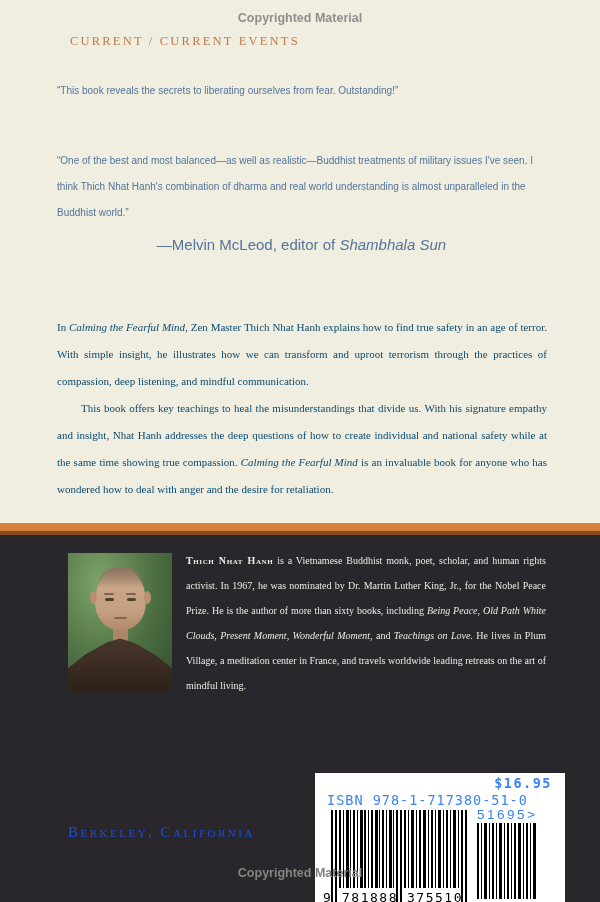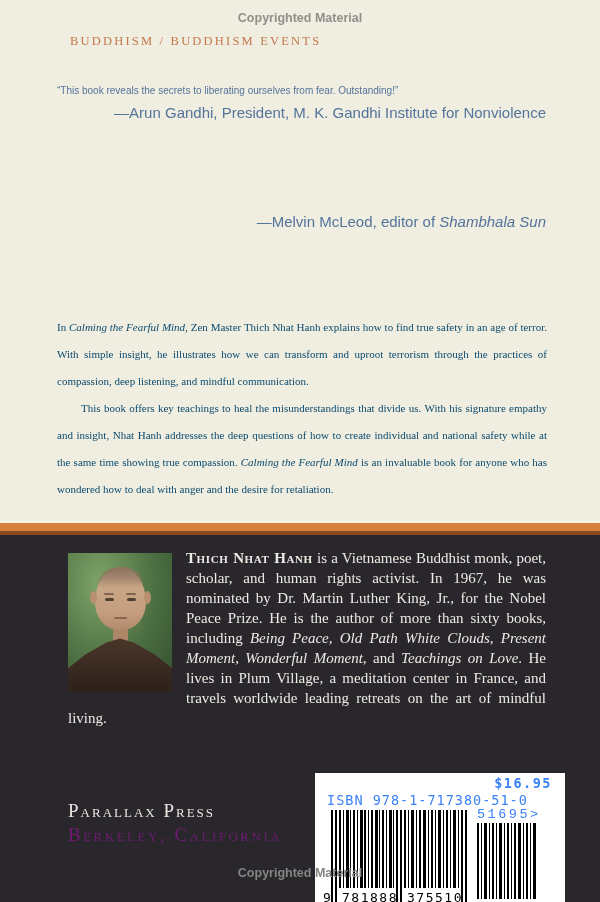--- a/index.html
+++ b/index.html
@@ -21,37 +21,37 @@
   
   .category{position:absolute;left:70px;top:34px;font-family:"Liberation Serif",serif;
     font-size:12.5px;letter-spacing:2.2px;color:#c5794a;}
 
   
   .quote{position:absolute;left:57px;width:492px;
     font-family:"Liberation Sans",sans-serif;font-size:10px;line-height:26px;color:#54749b;}
   .quote-attr{position:absolute;left:57px;width:489px;text-align:right;
     font-family:"Liberation Sans",sans-serif;font-size:15px;color:#54749b;}
   .q1-text{top:78px;}  .q1-attr{top:104px;}
-  .q2-text{top:148px;} .q2-attr{top:213px;}
+  .q2-text{top:148px;} .q2-attr{top:236px;text-align:center;}
   .q3-text{top:258px;} .q3-attr{top:284px;width:449px;}
 
   
   .description{position:absolute;left:57px;top:314px;width:490px;
     font-size:11px;line-height:27px;color:#0c4a6e;text-align:justify;}
   .description p{margin:0;}
   .description p.indent{text-indent:24px;}
 
   
   .seg-normal{}
   .seg-italic{font-style:italic;}
   .seg-smallcaps{font-variant:small-caps;font-weight:700;letter-spacing:.6px;}
 
   
   .bio{position:absolute;left:68px;top:548px;width:478px;
-    font-size:15px;line-height:20px;color:#edebe5;text-align:justify;}
+    font-size:10px;line-height:25px;color:#edebe5;text-align:justify;}
   .photo{float:left;width:104px;height:138px;margin:5px 14px 4px 0;position:relative;overflow:hidden;
     background:radial-gradient(ellipse at 30% 22%,#7ea468 0%,#4d6e42 55%,#32502e 100%);}
   .photo .neck{position:absolute;left:45px;top:72px;width:15px;height:16px;background:#ad8567;}
   .photo .robe{position:absolute;left:0;bottom:0;width:104px;height:54px;
     background:linear-gradient(#4a372b,#2d211a);
     clip-path:polygon(0 100%,0 58%,17% 32%,37% 10%,50% 3%,63% 10%,83% 32%,100% 58%,100% 100%);}
   .photo .head{position:absolute;left:27px;top:14px;width:51px;height:63px;
     background:linear-gradient(#a98a70 0%,#c9a685 34%,#c49e7f 72%,#b08a6a 100%);
     border-radius:50% 50% 46% 46% / 56% 56% 44% 44%;}
   .photo .head::before{content:"";position:absolute;left:3%;top:0;width:94%;height:32%;
@@ -61,50 +61,50 @@
   .photo .eye{position:absolute;top:45px;width:9px;height:2.5px;background:#52402f;border-radius:2px;}
   .photo .eye.l{left:37px;} .photo .eye.r{left:59px;}
   .photo .brow{position:absolute;top:40px;width:10px;height:1.5px;background:#7e6450;border-radius:2px;}
   .photo .brow.l{left:36px;} .photo .brow.r{left:58px;}
   .photo .mouth{position:absolute;left:46px;top:64px;width:13px;height:2px;background:#8a6550;border-radius:2px;}
 
   
   .publisher-name{position:absolute;left:68px;top:800px;
     font-variant:small-caps;font-size:19px;letter-spacing:2px;color:#e9e7e1;}
   .publisher-loc{position:absolute;left:68px;top:824px;
-    font-variant:small-caps;font-size:19px;letter-spacing:2.5px;color:#701a75;}
+    font-variant:small-caps;font-size:15px;letter-spacing:2.5px;color:#1d4ed8;}
 
   
   .barcode-box{position:absolute;left:315px;top:733px;width:250px;height:135px;background:#ffffff;color:#3b82f6;margin-top:40px;}
   .bc-price{position:absolute;top:2px;right:13px;
     font-family:"DejaVu Sans Mono",monospace;font-weight:700;font-size:13.5px;letter-spacing:1.5px;}
   .bc-isbn{position:absolute;top:19px;left:12px;
     font-family:"DejaVu Sans Mono",monospace;font-size:13.5px;letter-spacing:1px;}
   .bc-supp{position:absolute;top:34px;left:162px;
-    font-family:Liberation Mono, monospace;font-size:13.5px;letter-spacing:2.5px;}
+    font-family:Liberation Sans, sans-serif;font-size:13.5px;letter-spacing:2.5px;}
   .bc-main{position:absolute;left:8px;top:37px;width:150px;height:94px;}
   .bc-small{position:absolute;left:162px;top:50px;width:60px;height:76px;}
   svg text{font-family:"DejaVu Sans Mono",monospace;font-size:13px;letter-spacing:1.5px;fill:#000;}
 </style>
 </head>
 <body>
 
 <div id="page">
 
   <div class="cream-section"></div>
   <div class="divider-band"></div>
   <div class="dark-section"></div>
 
   <div class="copyright-top">Copyrighted Material</div>
 
-  <div class="category">BUDDHISM / BUDDHISM EVENTS</div>
+  <div class="category">CURRENT / CURRENT EVENTS</div>
 
   <div class="quote q1-text">“This book reveals the secrets to liberating ourselves from fear. Outstanding!”</div>
-  <div class="quote-attr q1-attr"><span class="seg-normal">—Arun Gandhi, President, M. K. Gandhi Institute for Nonviolence</span></div>
-
+
+  <div class="quote q2-text">“One of the best and most balanced—as well as realistic—Buddhist treatments of military issues I've seen. I think Thich Nhat Hanh's combination of dharma and real world understanding is almost unparalleled in the Buddhist world.”</div>
   <div class="quote-attr q2-attr"><span class="seg-normal">—Melvin McLeod, editor of </span><span class="seg-italic">Shambhala Sun</span></div>
 
 
   <div class="description">
     <p><span class="seg-normal">In </span><span class="seg-italic">Calming the Fearful Mind,</span><span class="seg-normal"> Zen Master Thich Nhat Hanh explains how to find true safety in an age of terror. With simple insight, he illustrates how we can transform and uproot terrorism through the practices of compassion, deep listening, and mindful communication.</span></p>
     <p class="indent"><span class="seg-normal">This book offers key teachings to heal the misunderstandings that divide us. With his signature empathy and insight, Nhat Hanh addresses the deep questions of how to create individual and national safety while at the same time showing true compassion. </span><span class="seg-italic">Calming the Fearful Mind</span><span class="seg-normal"> is an invaluable book for anyone who has wondered how to deal with anger and the desire for retaliation.</span></p>
   </div>
 
   <div class="bio">
     <div class="photo">
@@ -115,21 +115,20 @@
       <span class="ear r"></span>
       <span class="brow l"></span>
       <span class="brow r"></span>
       <span class="eye l"></span>
       <span class="eye r"></span>
       <span class="mouth"></span>
     </div>
     <span><span class="seg-smallcaps">Thich Nhat Hanh</span><span class="seg-normal"> is a Vietnamese Buddhist monk, poet, scholar, and human rights activist. In 1967, he was nominated by Dr. Martin Luther King, Jr., for the Nobel Peace Prize. He is the author of more than sixty books, including </span><span class="seg-italic">Being Peace, Old Path White Clouds, Present Moment, Wonderful Moment,</span><span class="seg-normal"> and </span><span class="seg-italic">Teachings on Love</span><span class="seg-normal">. He lives in Plum Village, a meditation center in France, and travels worldwide leading retreats on the art of mindful living.</span></span>
   </div>
 
-  <div class="publisher-name">Parallax Press</div>
   <div class="publisher-loc">Berkeley, California</div>
 
   <div class="barcode-box">
     <div class="bc-price">$16.95</div>
     <div class="bc-isbn">ISBN 978-1-717380-51-0</div>
     <div class="bc-supp">51695&gt;</div>
 
     <svg class="bc-main" viewBox="0 0 150 94" preserveAspectRatio="none">
       <rect x="8" y="0" width="2" height="94"></rect>
         <rect x="12" y="0" width="2" height="94"></rect>

